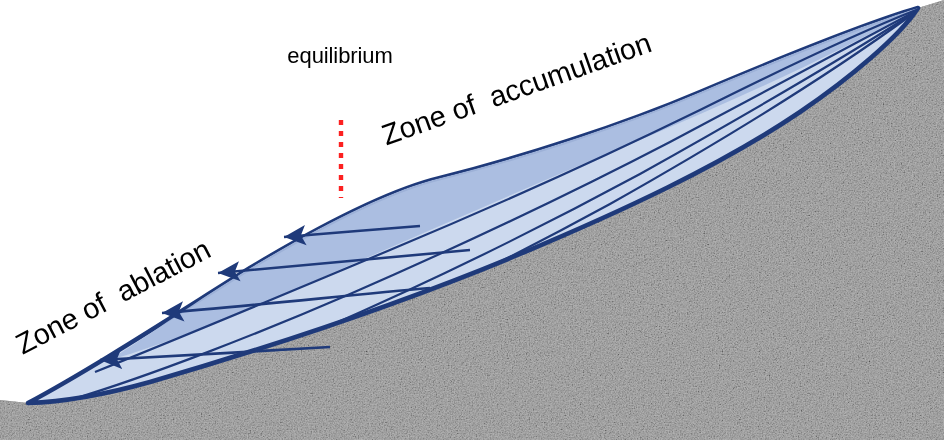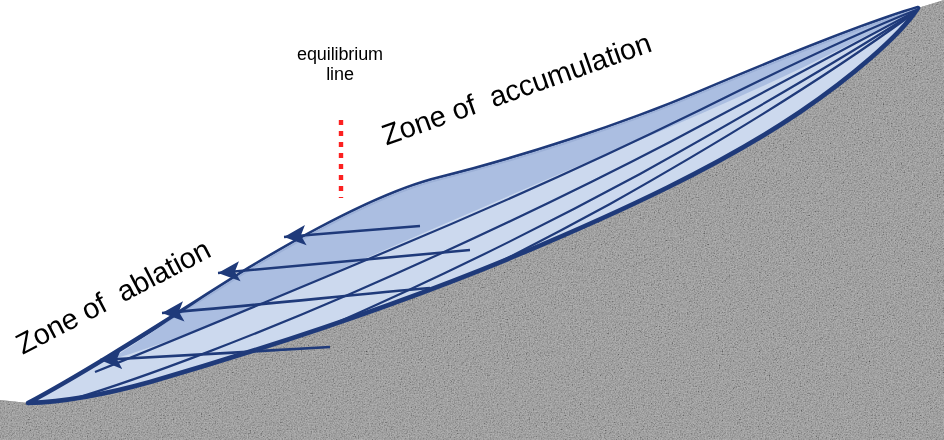--- a/index.html
+++ b/index.html
@@ -18,21 +18,21 @@
     color:#000;
     font-family:"Liberation Sans", sans-serif;
     font-weight:400;
     line-height:1.12;
     letter-spacing:-0.1px;
   }
   #eq-label{
     left:250px;top:44px;
     width:180px;
     text-align:center;
-    font-size:18px;
+    font-size:22px;
   }
   #eq-label .l2{display:block;}
 
   #acc-label{
     left:383px;top:120px;
     font-size:29px;
     transform:rotate(-19.5deg);
     transform-origin:0 50%;
   }
   #acc-label .gap{display:inline-block;width:16px;}
@@ -150,21 +150,20 @@
       </g>
     </g>
 
     <g>
       <line x1="341" y1="120" x2="341" y2="198" stroke="#fc2020" stroke-width="4.4" stroke-dasharray="5 6" stroke-linecap="butt"></line>
     </g>
   </svg>
 
   <div class="lbl" id="eq-label">
     <span>equilibrium</span>
-    <span class="l2">line</span>
   </div>
 
   <div class="lbl" id="acc-label">
     <span>Zone of</span><span class="gap"></span><span>accumulation</span>
   </div>
 
   <div class="lbl" id="abl-label">
     <span>Zone of</span><span class="gap"></span><span>ablation</span>
   </div>
 

